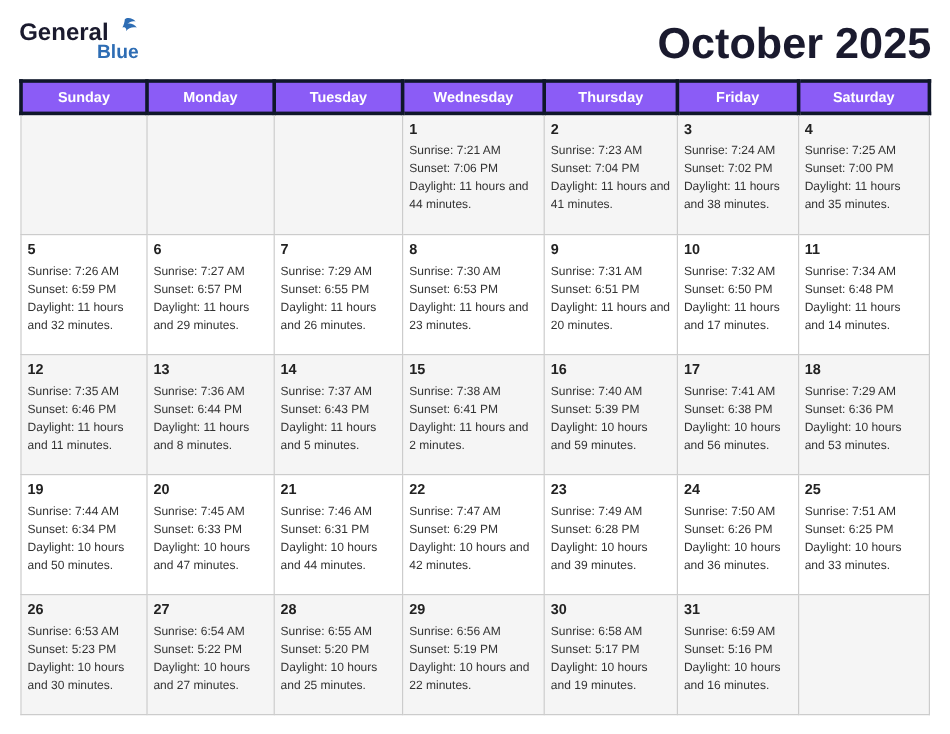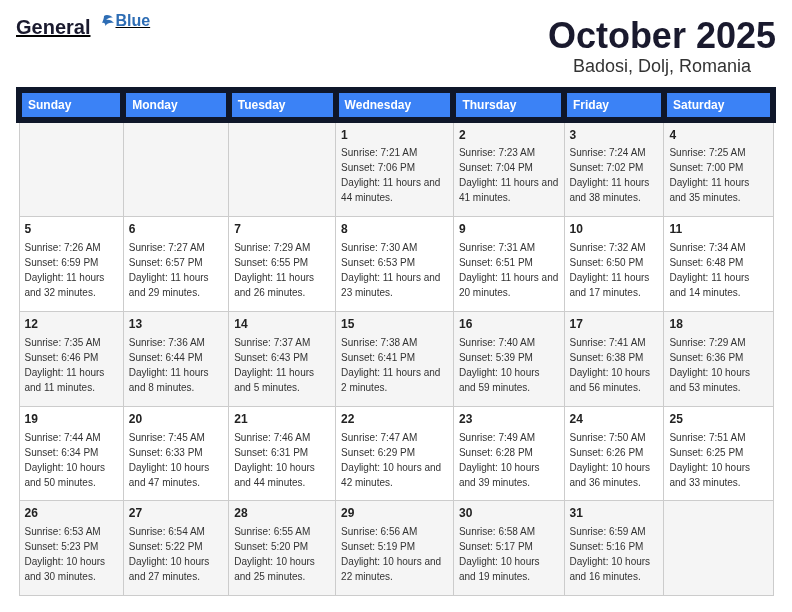--- a/index.html
+++ b/index.html
@@ -18,23 +18,22 @@
       flex-direction: column;
     }
     .header {
       display: flex;
       justify-content: space-between;
       align-items: flex-start;
       margin-bottom: 10px;
     }
     .logo {
       display: flex;
-      flex-direction: row;
-      align-items: flex-start;
-      text-decoration: underline;
+      flex-direction: column;
+      align-items: flex-end;
     }
     .title-block {
       text-align: center;
     }
     .title-block h1 {
       font-size: 36px;
       font-weight: bold;
       color: #1a1a2e;
       line-height: 1.1;
     }
@@ -43,26 +42,26 @@
       font-weight: normal;
       color: #333;
     }
     table {
       width: 100%;
       border-collapse: collapse;
       flex: 1;
       font-size: 10.5px;
     }
     thead tr th {
-      background: #3b82f6;
+      background: #8b5cf6;
       color: #fff;
-      text-align: left;
+      text-align: center;
       padding: 5px 6px;
       font-size: 12px;
-      border: 6px solid #0f172a;
+      border: 3px solid #0f172a;
     }
     tbody tr td {
       border: 1px solid #ccc;
       padding: 4px 5px;
       vertical-align: top;
       color: #222;
       line-height: 1.4;
       background: #fff;
     }
     tbody tr:nth-child(odd) td {
@@ -105,21 +104,20 @@
         <span style="display:inline-block;margin-left:3px;margin-top:-5px;">
           <svg width="22" height="18" viewBox="0 0 22 18">
             <path d="M11 2 C13 0, 18 1, 20 4 C18 3, 15 4, 13 6 C15 5, 19 6, 21 9 C18 8, 14 9, 12 12 C13 10, 11 8, 9 9 C10 7, 11 4, 11 2Z" fill="#2e6db4"></path>
           </svg>
         </span>
       </div>
       <span class="logo-blue-text" style="margin-top:-4px;">Blue</span>
     </div>
     <div class="title-block">
       <h1>October 2025</h1>
-      <h2>Badosi, Dolj, Romania</h2>
     </div>
   </div>
 
   <table>
     <thead>
       <tr id="header-row">
           <th>Sunday</th>
           <th>Monday</th>
           <th>Tuesday</th>
           <th>Wednesday</th>

